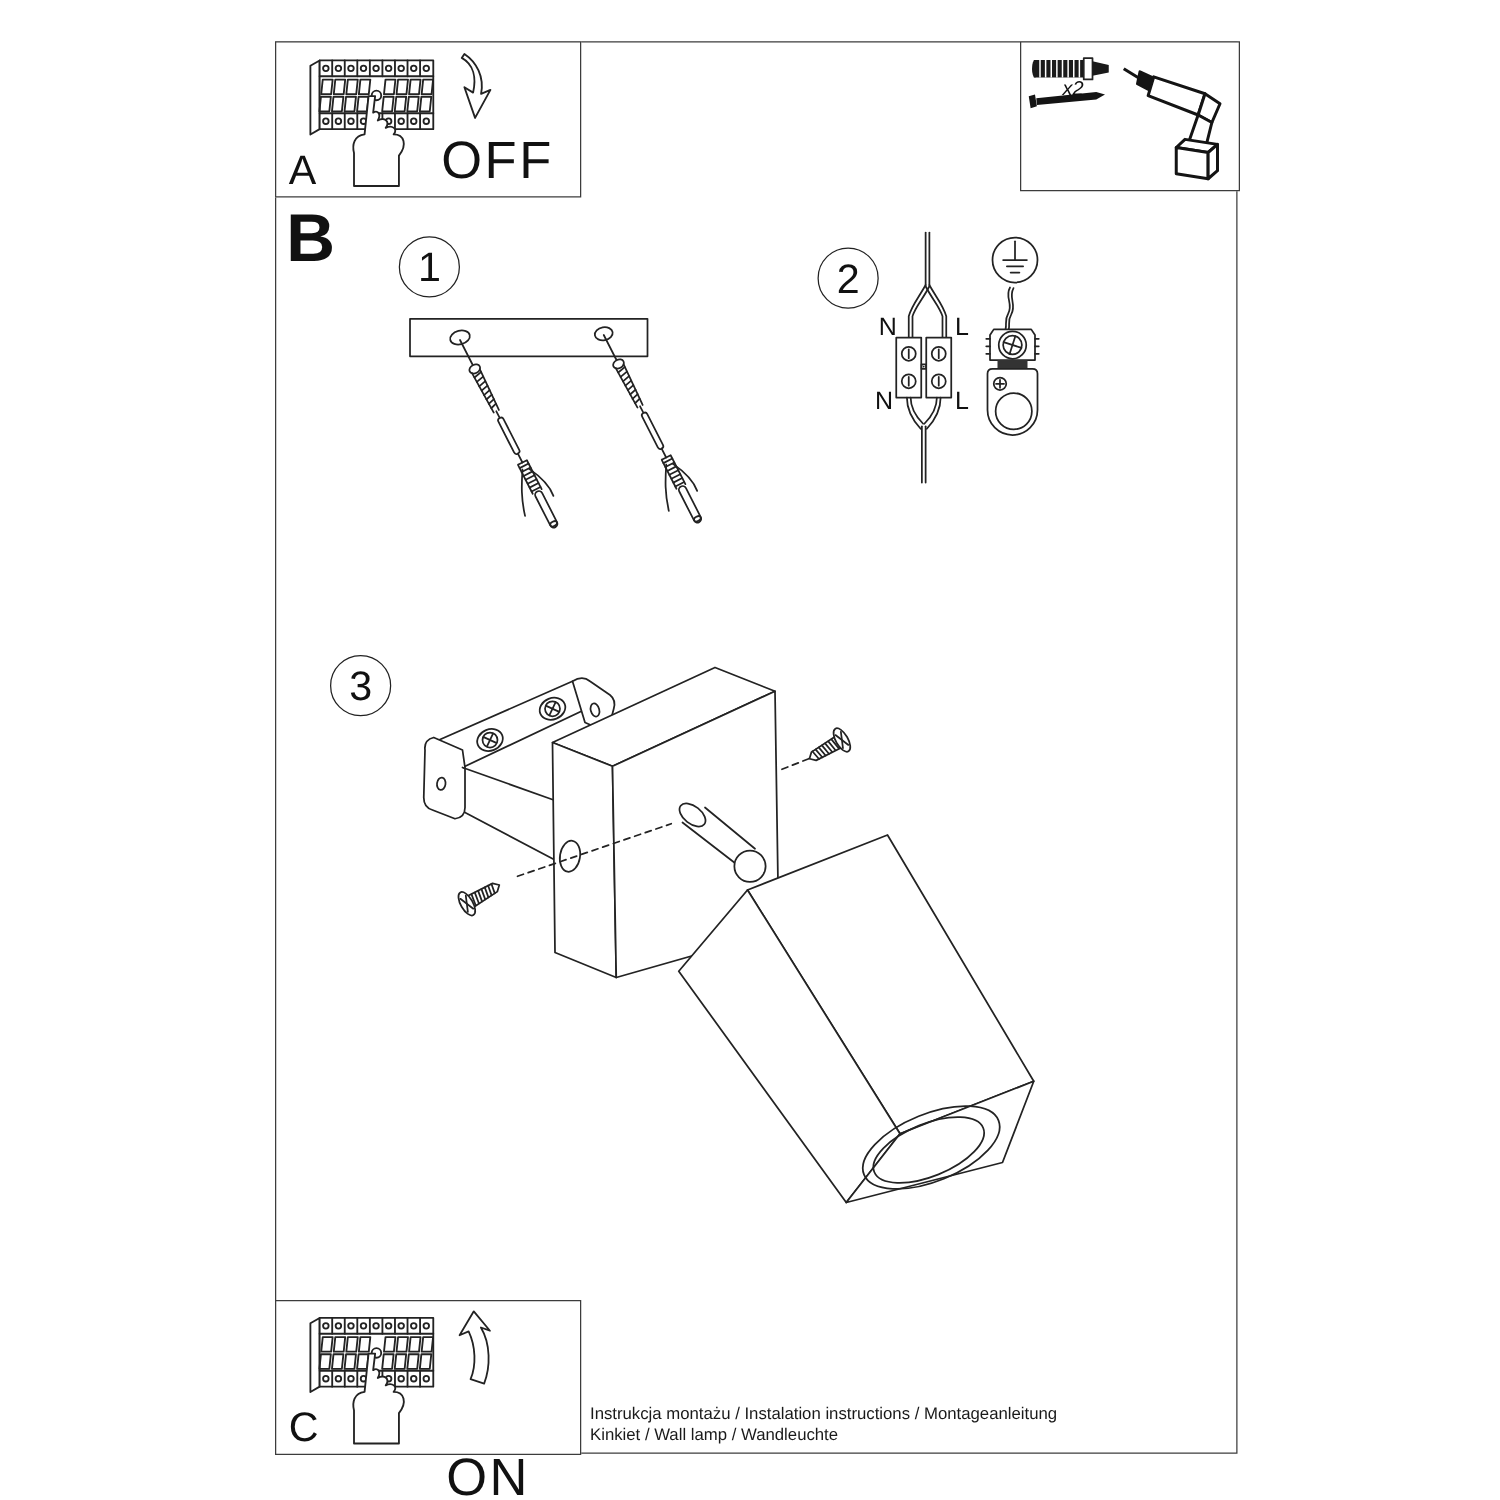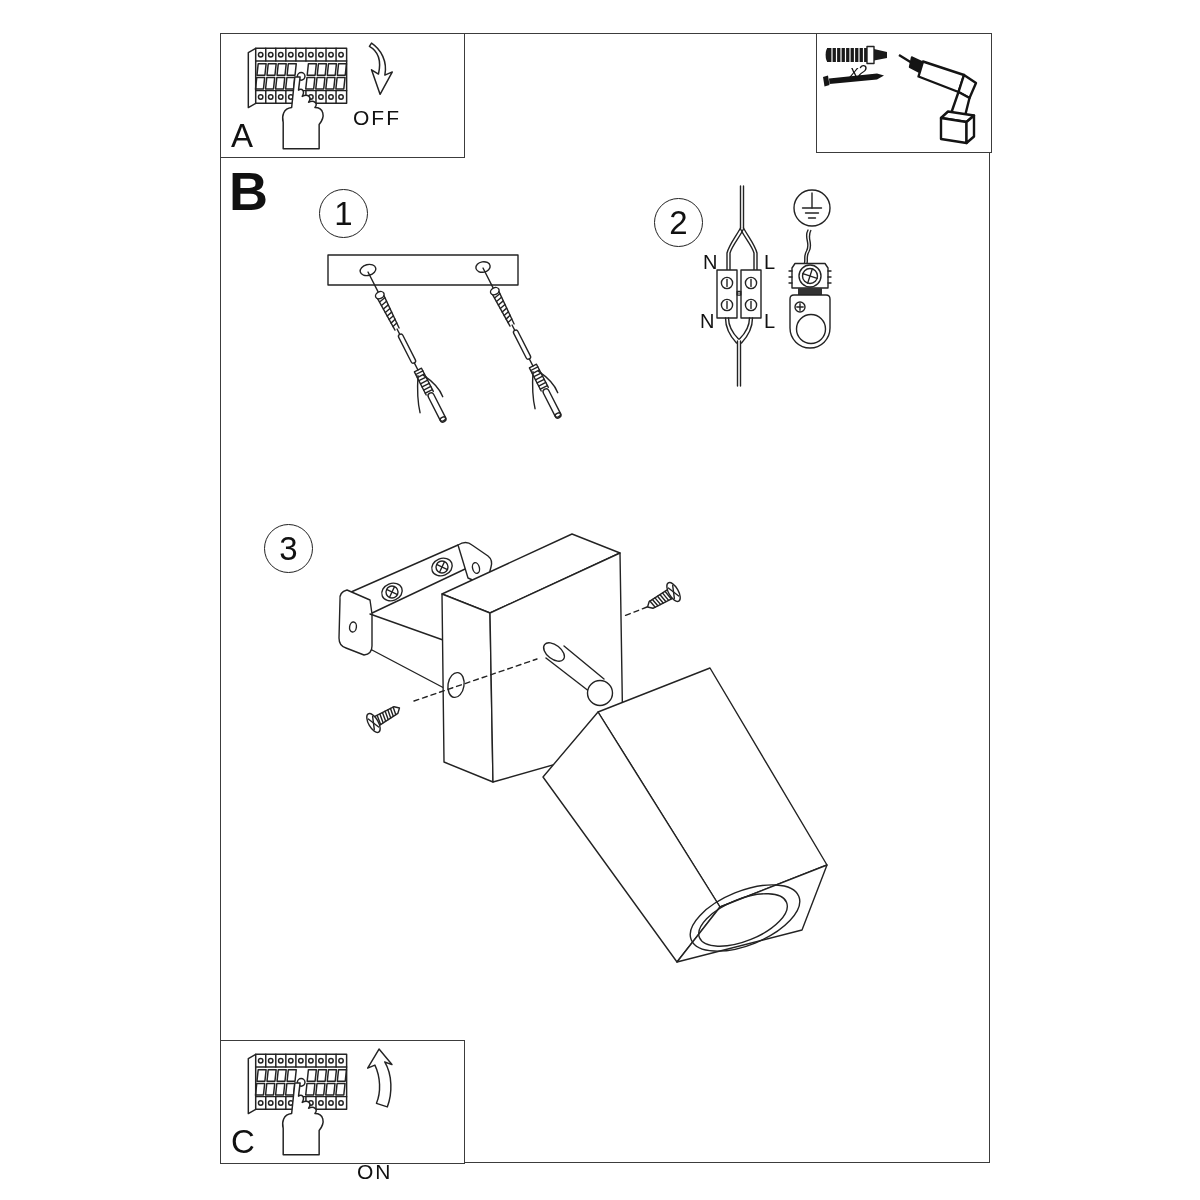--- a/index.html
+++ b/index.html
@@ -3,21 +3,21 @@
 <meta charset="utf-8">
 <style>
   html,body{margin:0;padding:0;background:#ffffff;}
   #sheet{position:relative;width:1200px;height:1200px;background:#ffffff;overflow:hidden;
          font-family:"Liberation Sans", sans-serif;color:#1c1c1c;}
   .abs{position:absolute;}
   .frame{border:1.6px solid #3c3c3c;background:transparent;}
   .panel{border:1.6px solid #3c3c3c;background:#ffffff;}
   .big-letter{font-size:54px;font-weight:600;color:#111;line-height:1;}
   .corner-letter{font-size:33px;font-weight:500;color:#111;line-height:1;}
-  .action-word{font-size:21px;font-weight:500;letter-spacing:2px;color:#111;line-height:1;}
+  .action-word{font-size:42px;font-weight:500;letter-spacing:2px;color:#111;line-height:1;}
   .num-circle{width:47px;height:47px;border:1.7px solid #222;border-radius:50%;
               display:flex;align-items:center;justify-content:center;
               font-size:33px;font-weight:500;color:#111;}
   .wire-label{font-size:20px;font-weight:500;color:#111;line-height:1;}
   .qty{font-size:16px;font-style:italic;color:#111;}
   .footer-text{font-size:13.4px;line-height:17px;color:#1a1a1a;}
   svg{display:block;}
   .ln{stroke:#232323;fill:none;stroke-width:1.4;stroke-linecap:round;stroke-linejoin:round;}
   .lnw{stroke:#232323;fill:#ffffff;stroke-width:1.4;stroke-linejoin:round;}
 </style>
@@ -378,14 +378,18 @@
     <svg class="abs" style="left:24px;top:7px;" width="106" height="111" viewBox="0 0 100 105">
       <use href="#breaker-hand"></use>
     </svg>
     <svg class="abs" style="left:140px;top:6px;" width="34" height="62" viewBox="0 0 32 60">
       <path class="lnw" stroke-width="1.5" d="M25,58 C30,45 30,27 22.5,14.5 L29.5,17 L17,2 L6,20.5 L13,17.5 C18.5,29 19,44 14.5,54.5 Z"></path>
     </svg>
     <span class="abs action-word" style="left:136px;top:88px;margin-top:32px;">ON</span>
     <span class="abs corner-letter" style="left:10px;top:84px;">C</span>
   </div>
 
+  <div class="abs footer-text" style="left:472px;top:1122px;width:440px;">
+    <div>Instrukcja montażu / Instalation instructions / Montageanleitung</div>
+    <div>Kinkiet  / Wall lamp / Wandleuchte</div>
+  </div>
 
 </div>
 
 </body></html>

